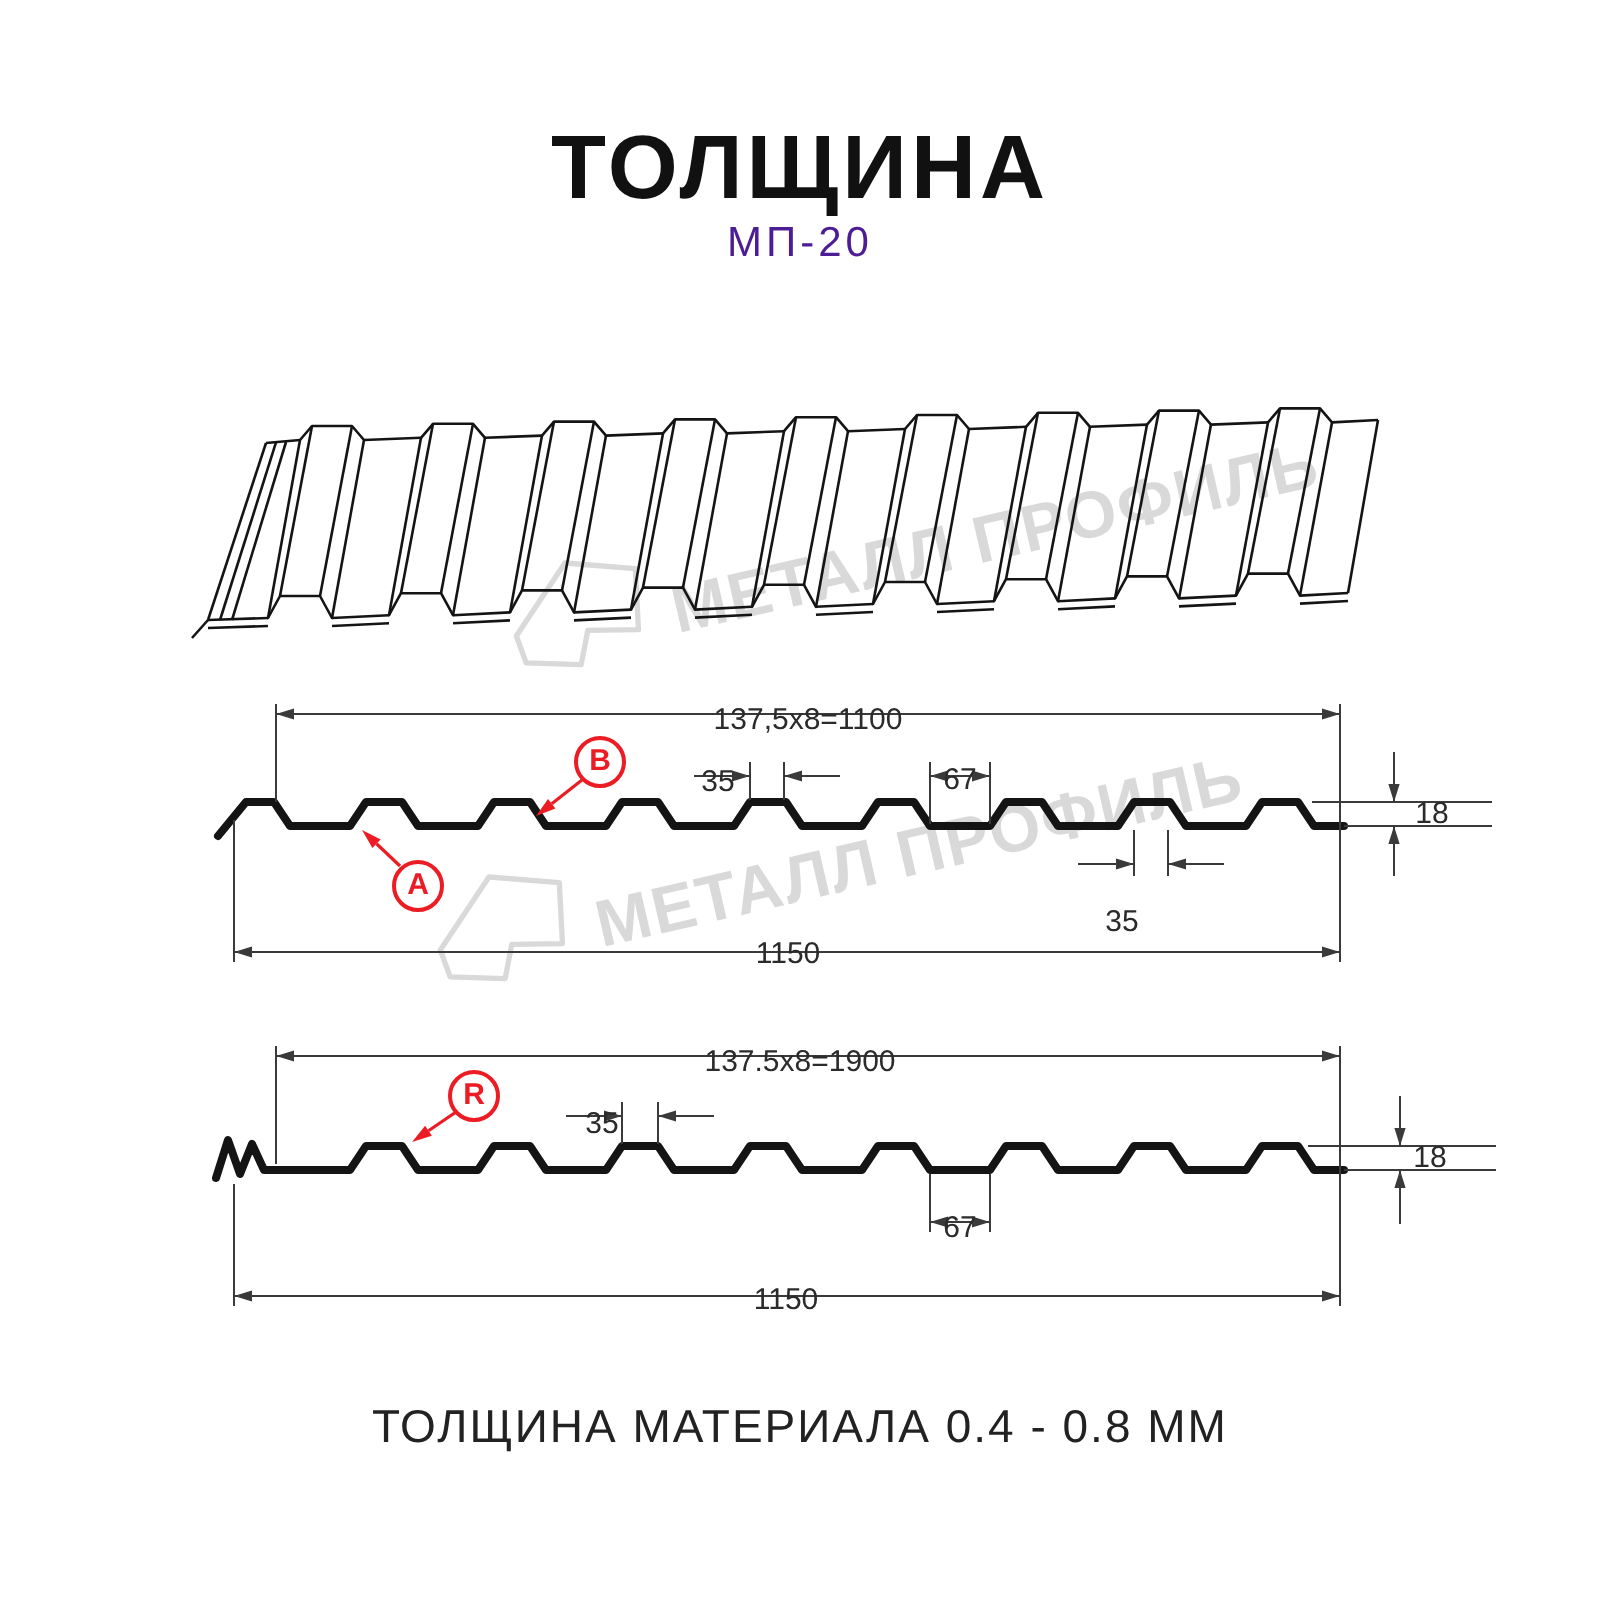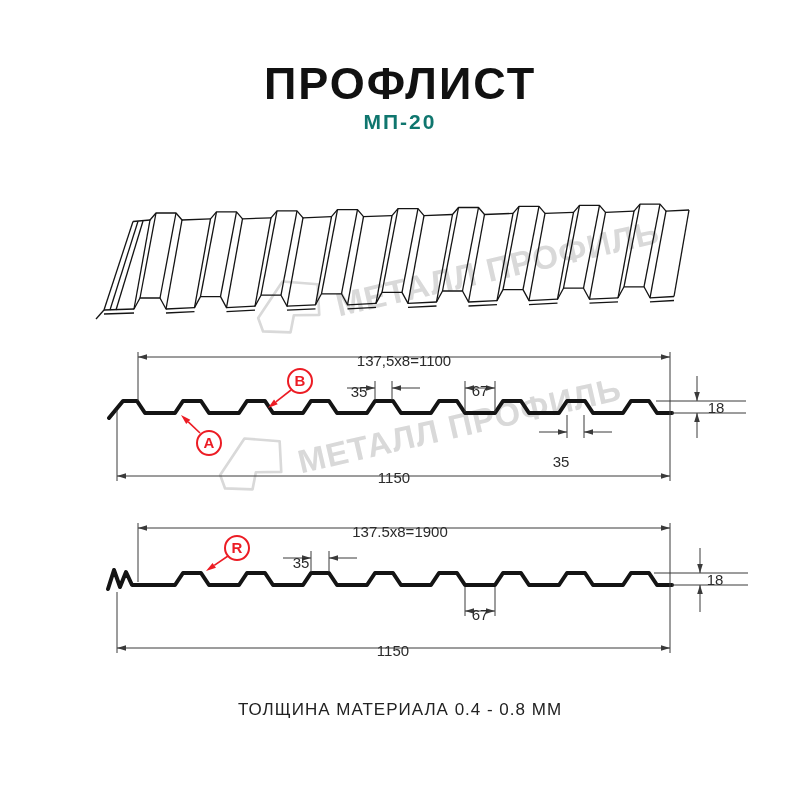--- a/index.html
+++ b/index.html
@@ -1,43 +1,43 @@
 <!DOCTYPE html>
 <html style="--accent: #ec1c24; --wm: #d9d9d9;"><head>
 <meta charset="utf-8">
 <style>
   html,body{margin:0;padding:0;background:#fff;}
   .page{position:relative;width:800px;height:800px;background:#fff;overflow:hidden;
         font-family:"Liberation Sans",sans-serif;}
   .title{position:absolute;top:58px;left:0;right:0;text-align:center;
          font-weight:800;font-size:45px;letter-spacing:2px;color:#111;z-index:3;}
   .subtitle{position:absolute;top:110px;left:0;right:0;text-align:center;
-         font-weight:700;font-size:21px;letter-spacing:2px;color:#0f766e;z-index:3;}
+         font-weight:400;font-size:21px;letter-spacing:2px;color:#4c1d95;z-index:3;}
   .footer{position:absolute;top:700px;left:0;right:0;text-align:center;
-         font-weight:500;font-size:17px;letter-spacing:1px;color:#222;z-index:3;}
+         font-weight:500;font-size:23px;letter-spacing:1px;color:#222;z-index:3;}
   .wm{position:absolute;display:flex;align-items:flex-end;gap:8px;
       transform:rotate(-13deg);transform-origin:0 50%;z-index:1;
       color:var(--wm,#d9d9d9);font-weight:700;font-size:33px;letter-spacing:1px;
       white-space:nowrap;}
   .wm1{left:248px;top:283px;}
   .wm2{left:210px;top:440px;}
   .lbl{position:absolute;transform:translate(-50%,-50%);font-size:15px;color:#2b2b2b;
        white-space:nowrap;z-index:3;margin-top:14px;}
   .marker{position:absolute;width:26px;height:26px;box-sizing:border-box;
        border:2px solid var(--accent,#ec1c24);border-radius:50%;
        color:var(--accent,#ec1c24);font-weight:700;font-size:15px;line-height:22px;
        text-align:center;z-index:4;background:transparent;}
   #draw{position:absolute;left:0;top:0;z-index:2;}
 </style>
 </head>
 <body>
 
 <div class="page">
 
-  <div class="title">ПРОФЛИСТ</div>
+  <div class="title">ТОЛЩИНА</div>
   <div class="subtitle">МП-20</div>
 
   <div class="wm wm1">
     <svg width="80" height="62" viewBox="0 0 90 70">
       <polygon points="10,42 46,8 84,20 78,54 50,48 42,66 12,58" fill="none" stroke="#d9d9d9" stroke-width="3" stroke-linejoin="round"></polygon>
     </svg>
     <span>МЕТАЛЛ ПРОФИЛЬ</span>
   </div>
 
   <div class="wm wm2">

